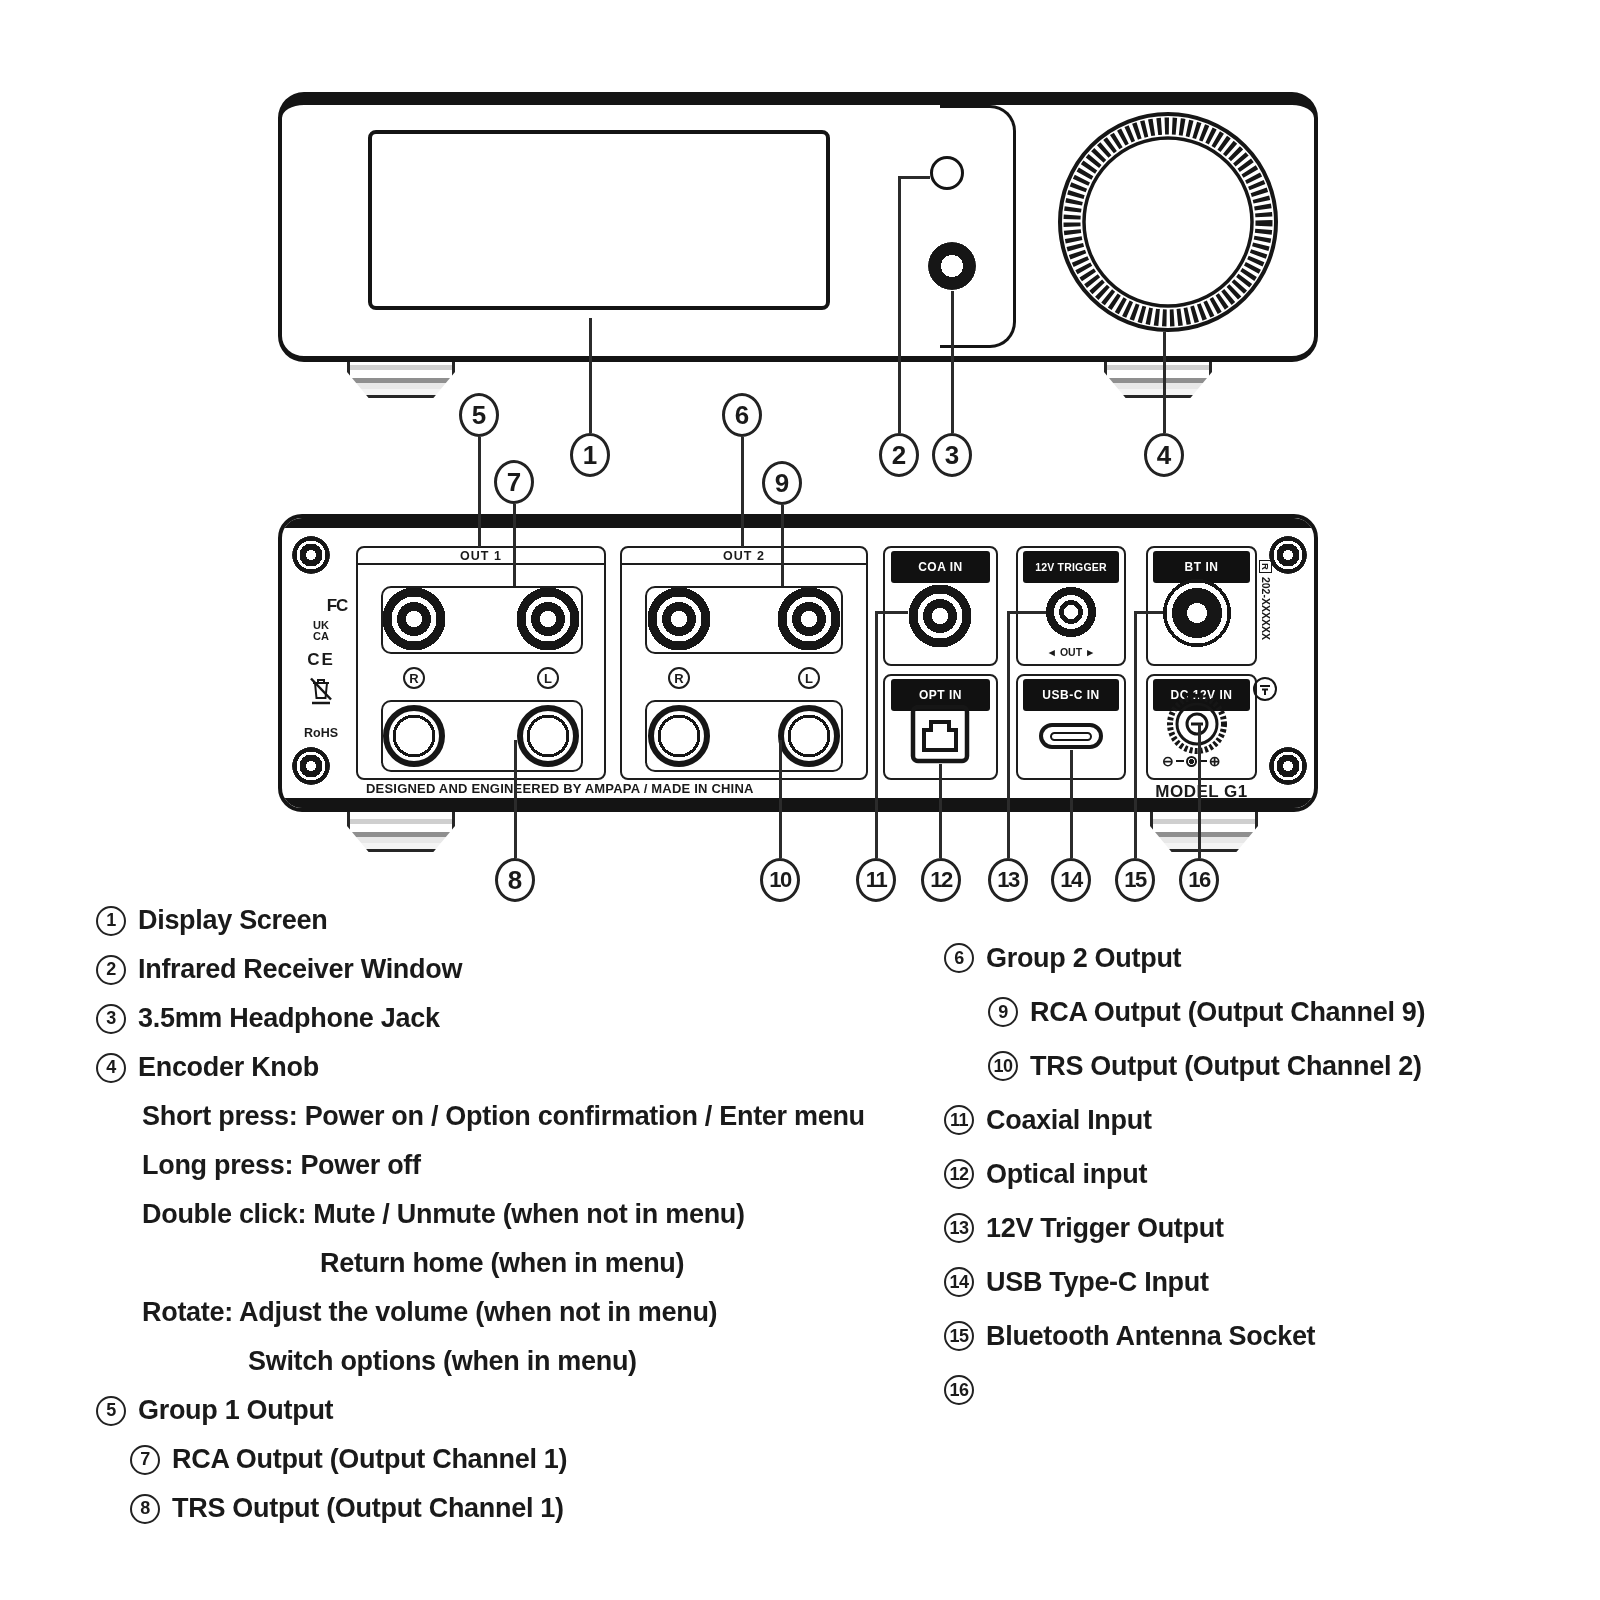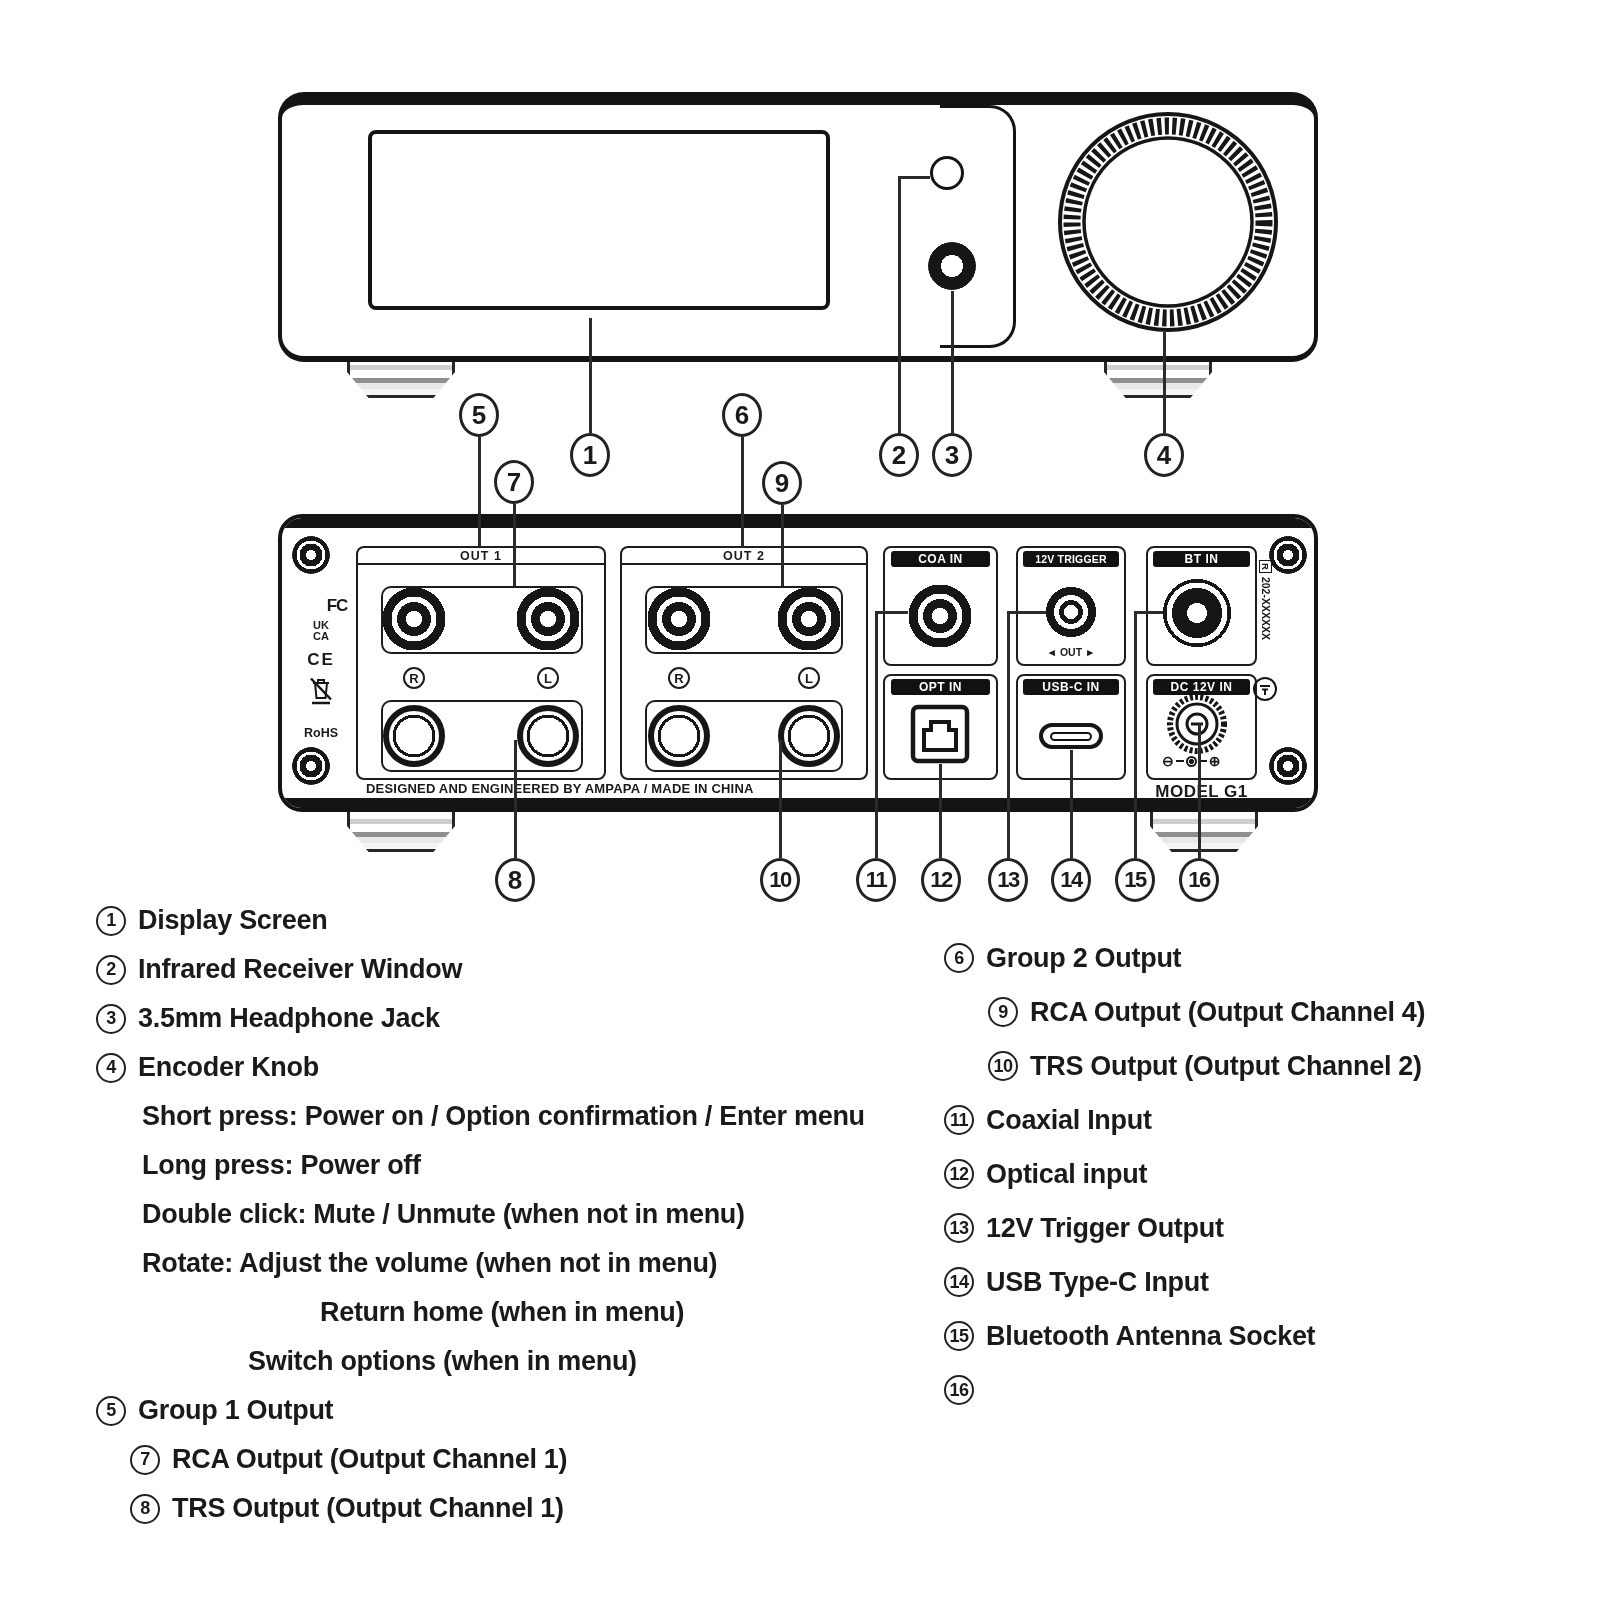--- a/index.html
+++ b/index.html
@@ -53,21 +53,21 @@
   .innerbox { position:absolute; border:2px solid #1d1d1d; border-radius:10px; z-index:2; }
 
   .rca { position:absolute; width:64px; height:64px; border-radius:50%; z-index:3;
     background:radial-gradient(circle, #fff 0 8px, #161616 8px 17px, #fff 17px 22.5px, #161616 22.5px 31.5px, transparent 31.5px); }
   .trs { position:absolute; width:62px; height:62px; border-radius:50%; border:6.5px solid #161616; z-index:3;
     background:radial-gradient(circle, #fff 0 18.5px, #161616 18.5px 21.5px, #fff 21.5px); }
   .chlabel { position:absolute; width:22px; height:22px; border:2px solid #1d1d1d; border-radius:50%;
     display:flex; align-items:center; justify-content:center; font-size:13px; font-weight:700; z-index:3; }
 
   .ibox { position:absolute; border:2.5px solid #1d1d1d; border-radius:8px; background:#fff; z-index:2; }
-  .pill { margin:3px auto 0; width:90%; height:16px; background:#111; color:#fff; border-radius:3px;
+  .pill { margin:3px auto 0; width:90%; height:32px; background:#111; color:#fff; border-radius:3px;
     display:flex; align-items:center; justify-content:center; font-weight:700; font-size:12px; letter-spacing:0.5px; }
   .pill.tight { font-size:10.5px; letter-spacing:0.2px; }
 
   .trig { position:absolute; width:52px; height:52px; border-radius:50%; z-index:3;
     background:radial-gradient(circle, #fff 0 7px, #161616 7px 12px, #fff 12px 17px, #161616 17px 25px, transparent 25px); }
   .bt { position:absolute; width:70px; height:70px; border-radius:50%; z-index:3;
     background:radial-gradient(circle, #fff 0 10px, #161616 10px 25px, #fff 25px 30.5px, #161616 30.5px 34px, transparent 34px); }
   .usbc-outer { position:absolute; width:64px; height:26px; border:4px solid #161616; border-radius:13px; z-index:3; }
   .usbc-inner { position:absolute; width:42px; height:9px; border:2.5px solid #161616; border-radius:5px; z-index:3; }
 
@@ -323,27 +323,27 @@
       <span>Short press: Power on / Option confirmation / Enter menu</span>
     </div>
     <div class="lrow ind-s">
 
       <span>Long press: Power off</span>
     </div>
     <div class="lrow ind-s">
 
       <span>Double click: Mute / Unmute (when not in menu)</span>
     </div>
+    <div class="lrow ind-r">
+
+      <span>Return home (when in menu)</span>
+    </div>
     <div class="lrow ind-s">
 
       <span>Rotate: Adjust the volume (when not in menu)</span>
-    </div>
-    <div class="lrow ind-r">
-
-      <span>Return home (when in menu)</span>
     </div>
     <div class="lrow ind-w">
 
       <span>Switch options (when in menu)</span>
     </div>
     <div class="lrow">
       <span class="cnum">5</span>
       <span>Group 1 Output</span>
     </div>
     <div class="lrow ind-n">
@@ -356,21 +356,21 @@
     </div>
   </div>
 
   <div class="legend rcol" style="left:944px; top:931px; width:640px;">
     <div class="lrow">
       <span class="cnum">6</span>
       <span>Group 2 Output</span>
     </div>
     <div class="lrow ind-n2">
       <span class="cnum">9</span>
-      <span>RCA Output (Output Channel 4)</span>
+      <span>RCA Output (Output Channel 9)</span>
     </div>
     <div class="lrow ind-n2">
       <span class="cnum">10</span>
       <span>TRS Output (Output Channel 2)</span>
     </div>
     <div class="lrow">
       <span class="cnum">11</span>
       <span>Coaxial Input</span>
     </div>
     <div class="lrow">

